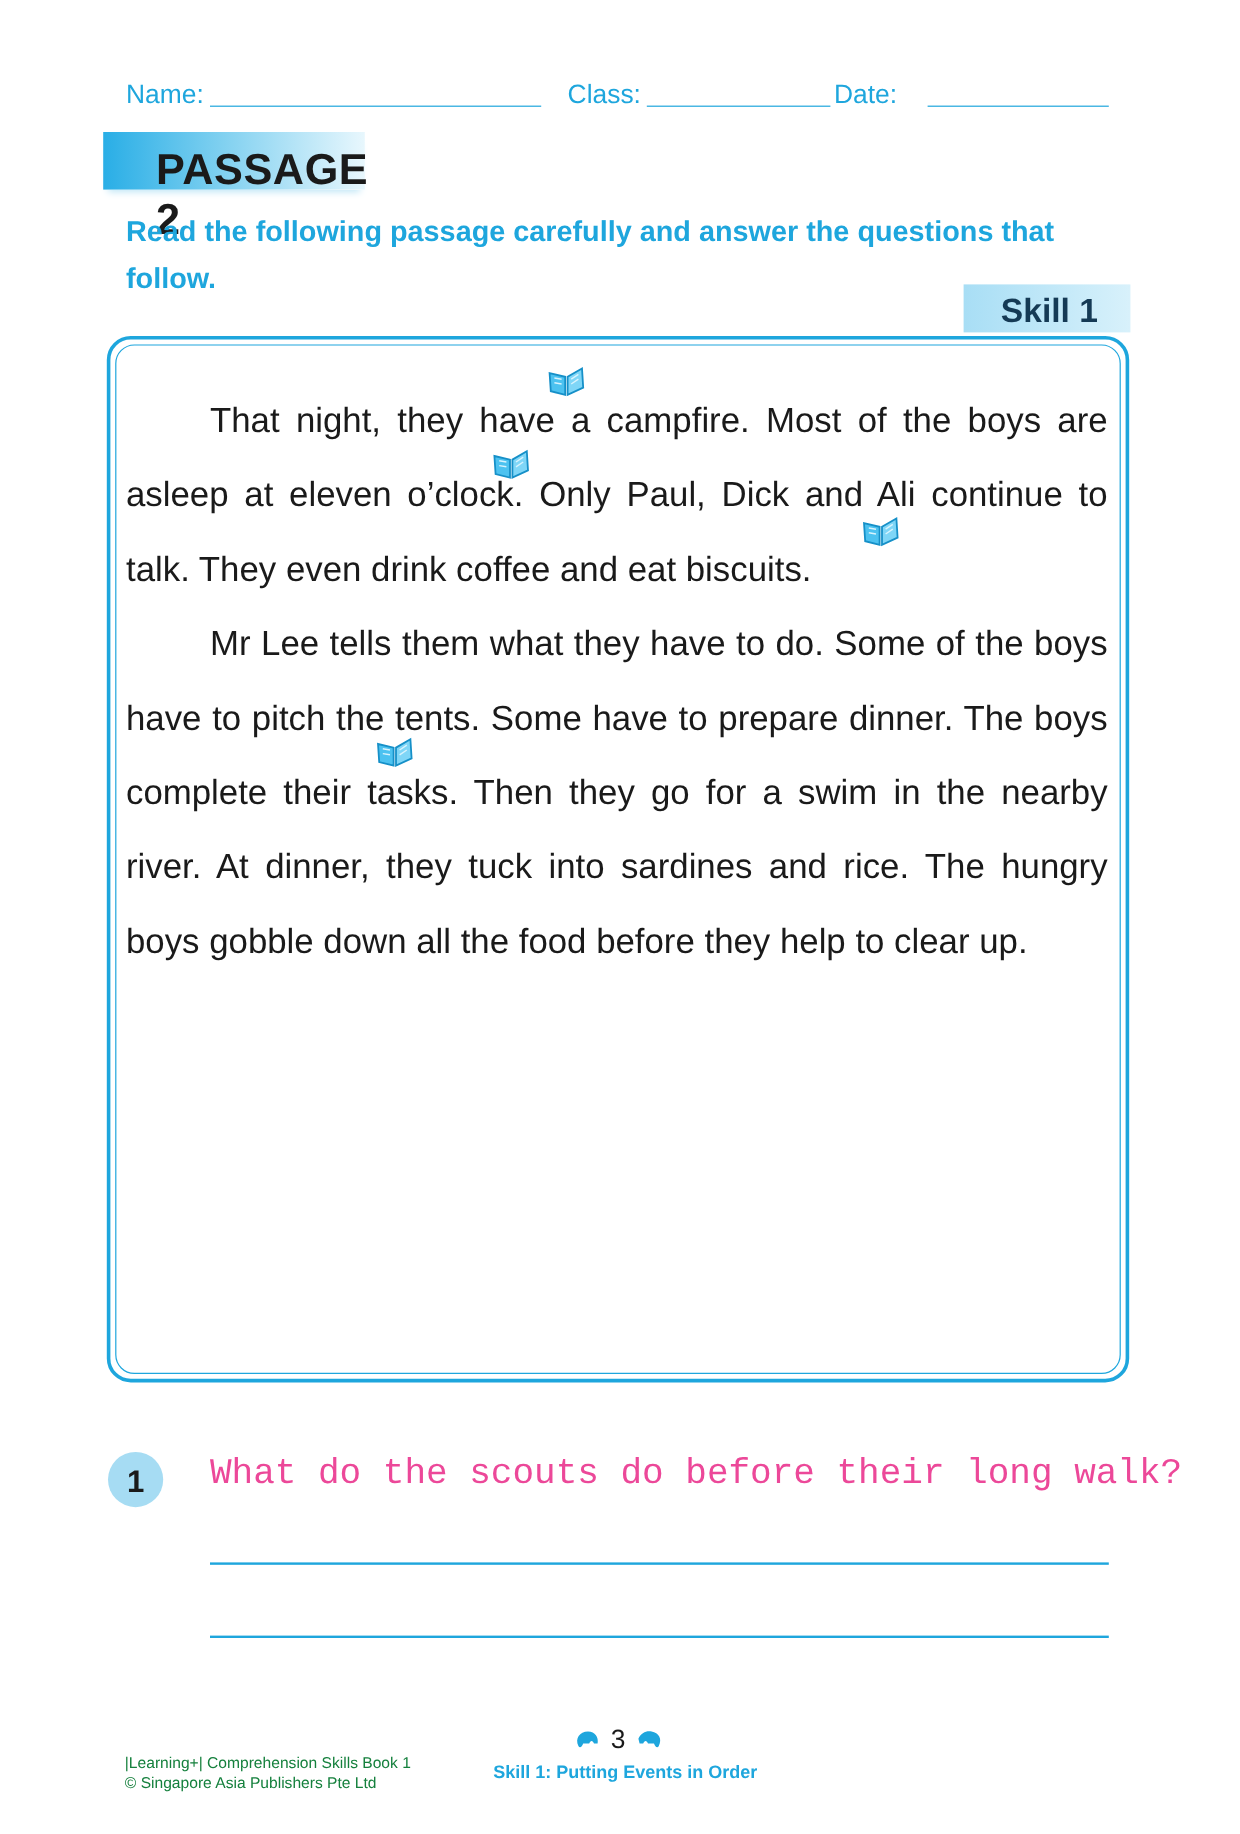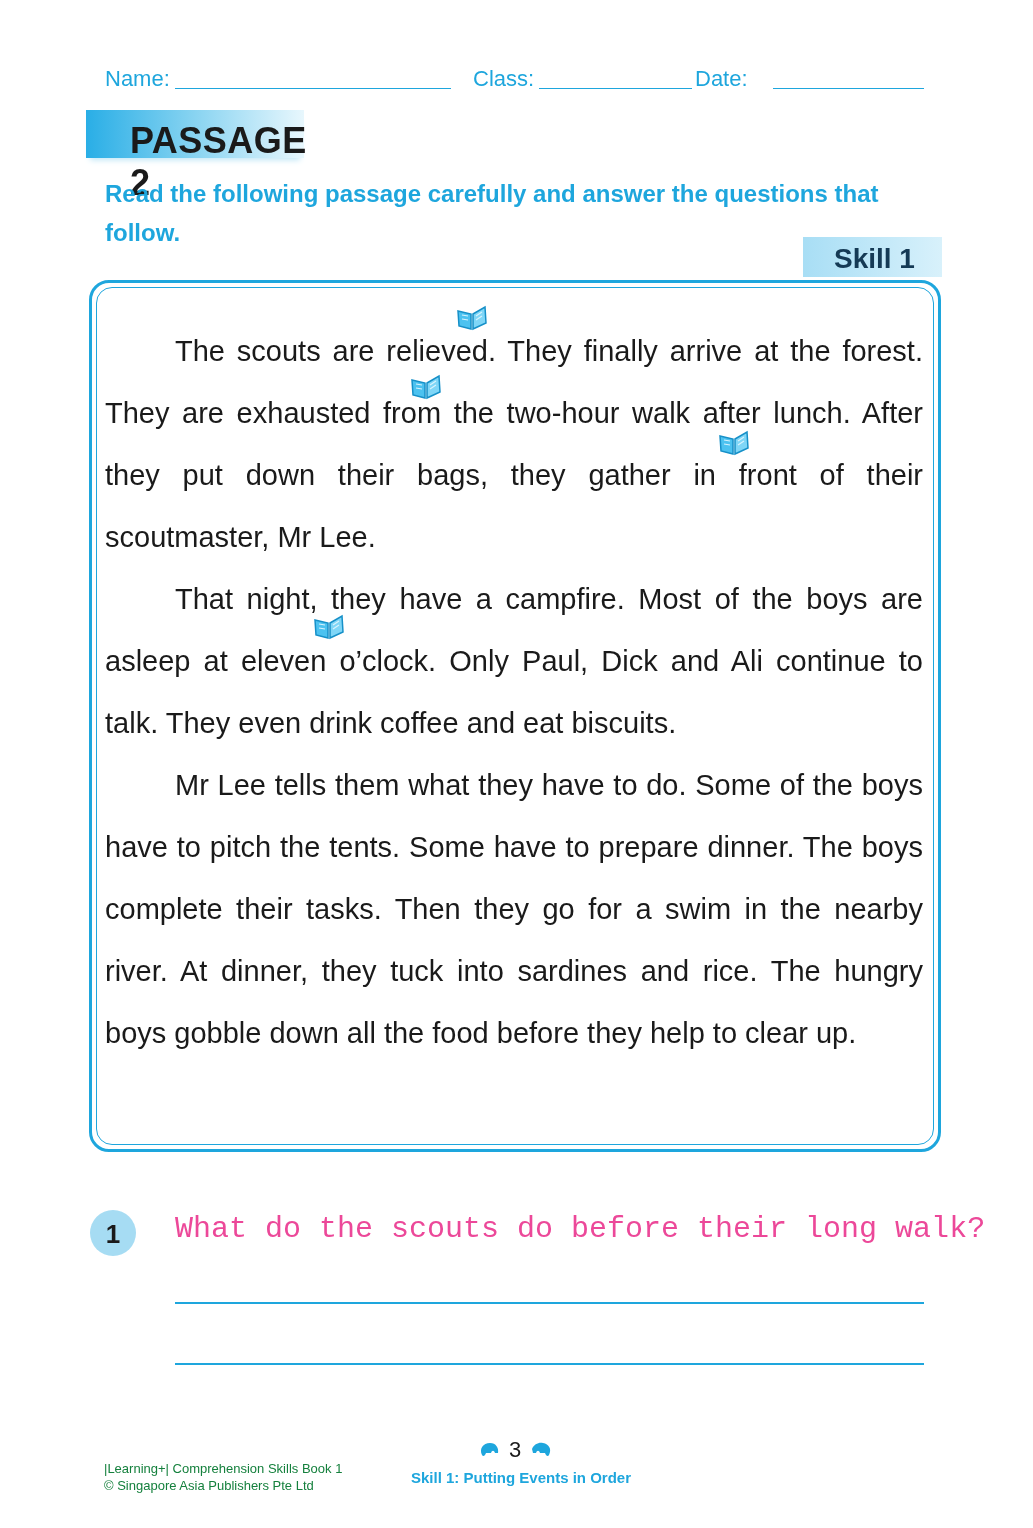--- a/index.html
+++ b/index.html
@@ -51,21 +51,20 @@
 
 <div class="skill-tab">
   <span>Skill 1</span>
 </div>
 
 <div class="box">
   <div class="box-inner"></div>
 </div>
 
 <div class="passage">
-  <p>The scouts are relieved. They finally arrive at the forest. They are exhausted from the two-hour walk after lunch. After they put down their bags, they gather in front of their scoutmaster, Mr Lee.</p>
   <p>That night, they have a campfire. Most of the boys are asleep at eleven o’clock. Only Paul, Dick and Ali continue to talk. They even drink coffee and eat biscuits.</p>
   <p>Mr Lee tells them what they have to do. Some of the boys have to pitch the tents. Some have to prepare dinner. The boys complete their tasks. Then they go for a swim in the nearby river. At dinner, they tuck into sardines and rice. The hungry boys gobble down all the food before they help to clear up.</p>
 </div>
 
 <svg class="bk" style="left:456px;top:305px" viewBox="0 0 32 26">
   <path d="M2 6 L15 9 L15 24 L3 21 Z" fill="#4cc2f0" stroke="#1690c8" stroke-width="1.5"></path>
   <path d="M17 9 L29 2 L30 18 L17 24 Z" fill="#7fd6f7" stroke="#1690c8" stroke-width="1.5"></path>
   <path d="M6 10 L12 11 M6 14 L12 15 M20 11 L26 7 M20 15 L26 11" stroke="#d8f3fd" stroke-width="1.2"></path>
 </svg>
 <svg class="bk" style="left:410px;top:374px" viewBox="0 0 32 26">

